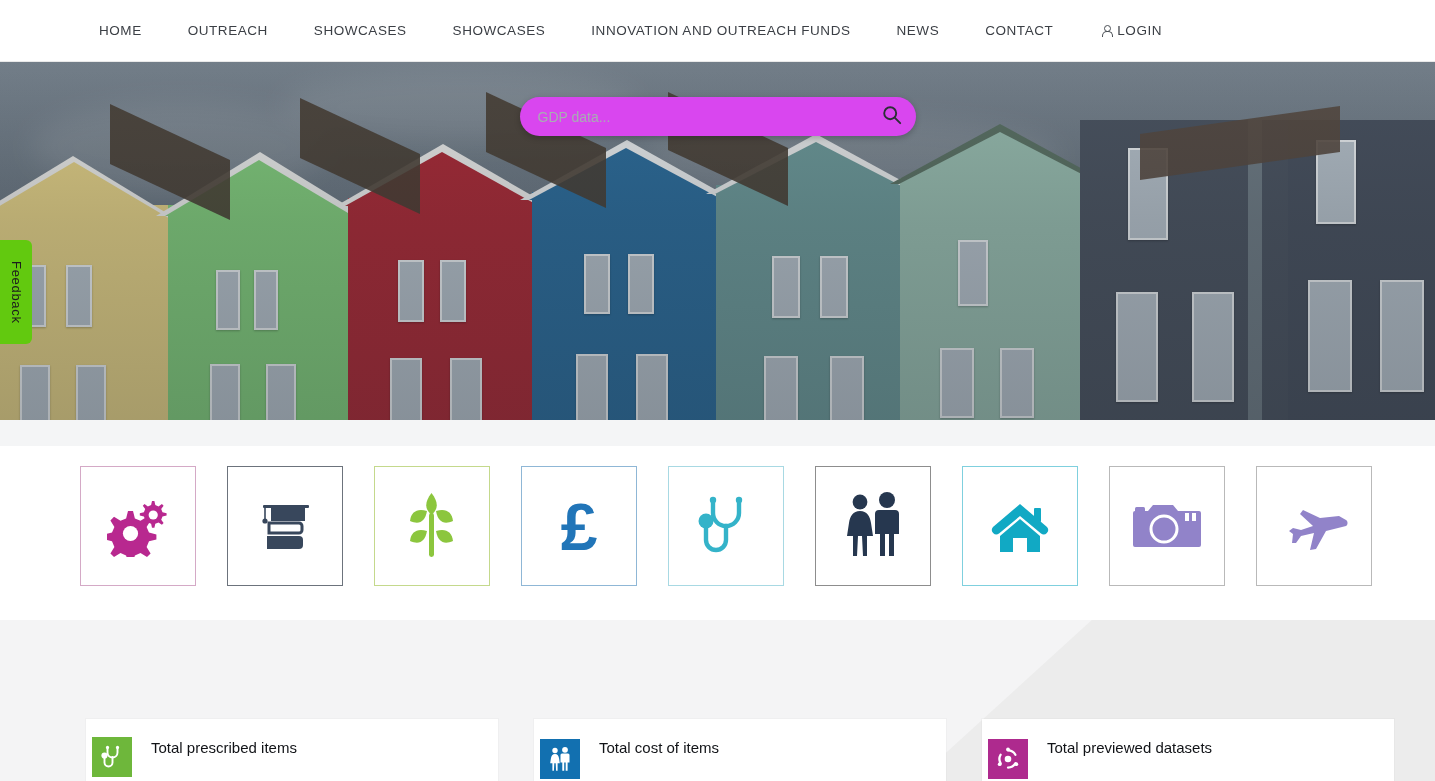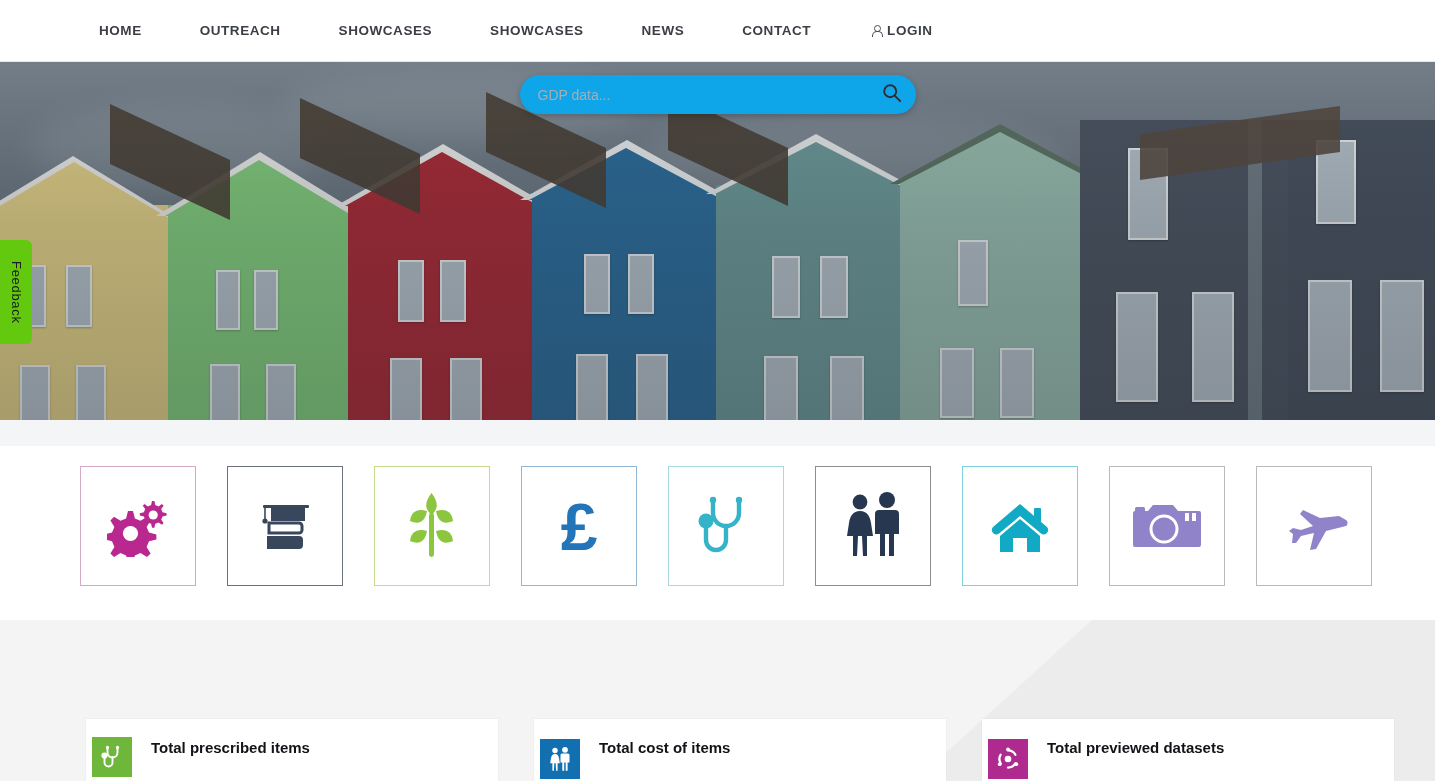--- a/index.html
+++ b/index.html
@@ -30,21 +30,21 @@
   .brand-txt{ line-height:1.05; }
   .brand-l1{
     font-size:14px; font-weight:bold; color:#1b3b63; letter-spacing:-0.2px;
     white-space:nowrap;
   }
   .brand-l2{
     font-size:14px; font-weight:bold; color:#1b3b63; letter-spacing:-0.2px;
     white-space:nowrap; border-top:1px solid #cfd6dd; padding-top:1px;
   }
   .nav{
-    display:flex; align-items:flex-start; margin-left:78px; gap:16px;font-weight:bold;
+    display:flex; align-items:flex-start; margin-left:78px; gap:4px;
   }
   .nav-item{
     font-size:13.5px; color:#3b3f45; letter-spacing:0.55px;
     padding:0 21px; white-space:nowrap; cursor:pointer;
     text-decoration:none;
   }
   .login-item{ display:flex; align-items:center; gap:6px; padding-left:24px;}
   .person-ico{ width:9px; height:12px; position:relative; display:inline-block;}
   .person-ico:before{
     content:""; position:absolute; top:0; left:2px; width:5px; height:5px;
@@ -87,22 +87,22 @@
     letter-spacing:0.6px;
     text-shadow:0 1px 4px rgba(0,0,0,.45);
   }
   .hero-title .ni{ color:#8cc63e; }
   .hero-sub{
     margin-top:11px; width:420px; text-align:center;
     font-size:14.5px; color:#f2f3f4; line-height:1.42;
     text-shadow:0 1px 4px rgba(0,0,0,.5);
   }
   .search-box{
-    margin-top:13px; width:396px; height:39px;
-    background:#0ea5e9; border-radius:20px;
+    margin-top:35px; width:396px; height:39px;
+    background:#d946ef; border-radius:20px;
     display:flex; align-items:center;
     box-shadow:0 2px 6px rgba(0,0,0,.22);
   }
   .search-input{
     flex:1; border:none; outline:none; background:transparent;
     font-family:"Liberation Sans", sans-serif;
     font-size:14px; color:#3a3f45; padding:0 0 0 18px;
   }
   .search-input::placeholder{ color:#a8adb3; }
   .search-btn{
@@ -162,35 +162,36 @@
     display:flex; align-items:flex-start;
     box-shadow:0 0 0 1px rgba(0,0,0,.02);
     cursor:pointer;
   }
   .card-ico{
     width:40px; height:40px; margin:18px 0 0 6px; flex:none;
     display:flex; align-items:center; justify-content:center;
   }
   .card-title{
     margin-top:20px; margin-left:19px;
-    font-size:15px; font-weight:bold; color:#111317;
+    font-size:15px; font-weight:normal; color:#111317;
   }
   .card.offset .card-ico{ margin-top:20px; }
   .card.offset .card-title{ }
 </style>
 </head>
 <body>
 
 <div class="header">
 
   <nav class="nav">
     <a class="nav-item">HOME</a>
     <a class="nav-item">OUTREACH</a>
     <a class="nav-item">SHOWCASES</a>
     <a class="nav-item">SHOWCASES</a>
+    <a class="nav-item">INNOVATION AND OUTREACH FUNDS</a>
     <a class="nav-item">NEWS</a>
     <a class="nav-item">CONTACT</a>
     <a class="nav-item login-item">
       <span class="person-ico"></span>
       <span>LOGIN</span>
     </a>
   </nav>
 </div>
 
 <div class="hero">

